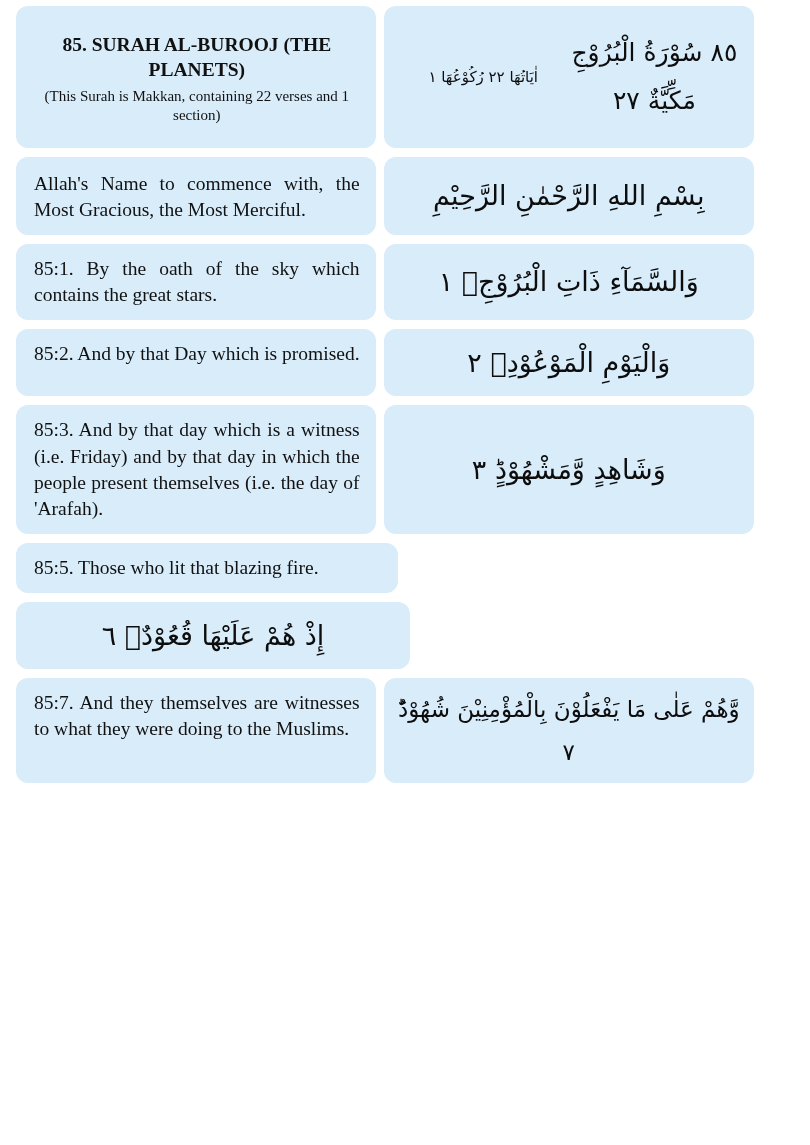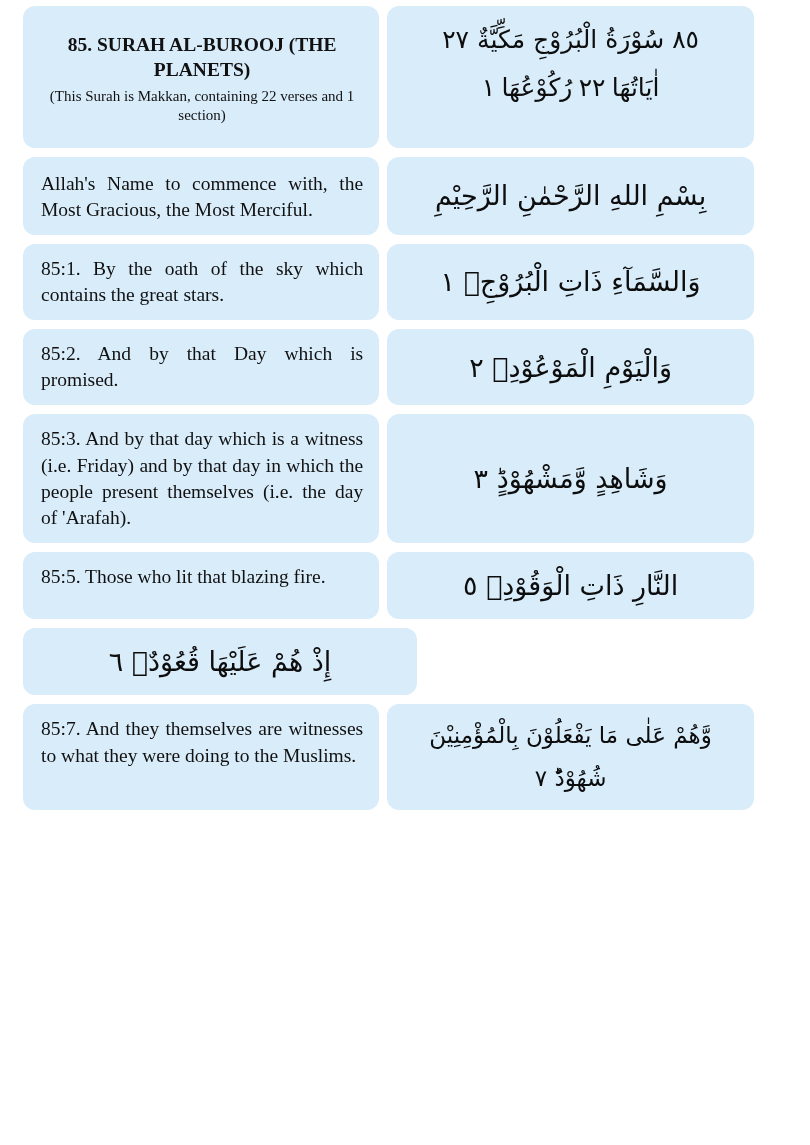--- a/index.html
+++ b/index.html
@@ -11,21 +11,21 @@
     width: 810px;
     height: 1145px;
     font-family: "Liberation Serif", serif;
     overflow: hidden;
   }
   #page {
     width: 762px;
     height: 1145px;
     position: relative;
     box-sizing: border-box;
-    padding: 6px 8px 0 23px;
+    padding: 6px 8px 0 16px;
   }
   .row {
     display: flex;
     flex-direction: row;
     align-items: stretch;
     margin-bottom: 9px;
     gap: 8px;
   }
   .cell {
     background: #d9ecfa;
@@ -78,34 +78,33 @@
     margin-top: 4px;
   }
   .vnum {
     font-weight: normal;
   }
   .header-row .cell-en {
     padding-top: 26px;
     padding-bottom: 22px;
   }
   .header-row .cell-ar {
-    flex-direction: column;
+    justify-content: center;
   }
   .ar-head-line {
     font-family: "DejaVu Sans", sans-serif;
     font-size: 25px;
     color: #0d0d0d;
     text-align: center;
     line-height: 1.9;
     width: 100%;
   }
   .ar-head-line.second {
-    font-size: 25px;
+    font-size: 15px;
     letter-spacing: 1px;
-    font-family: Liberation Serif, serif;
   }
   .basmala .cell-en { padding-top: 14px; }
 </style>
 </head>
 <body>
 
 <div id="page">
 
   <div class="row header-row">
     <div class="cell cell-en">
@@ -154,23 +153,20 @@
       <div class="ar-text">وَشَاهِدٍ وَّمَشْهُوْدٍؕ ٣</div>
     </div>
   </div>
 
 
   <div class="row">
     <div class="cell cell-en">
       <span class="vnum">85:5. </span>
       <span>Those who lit that blazing fire.</span>
     </div>
-    <div class="cell cell-ar">
-      <div class="ar-text">النَّارِ ذَاتِ الْوَقُوْدِۙ ٥</div>
-    </div>
   </div>
 
   <div class="row">
     <div class="cell cell-ar">
       <div class="ar-text">إِذْ هُمْ عَلَيْهَا قُعُوْدٌۙ ٦</div>
     </div>
   </div>
 
   <div class="row">
     <div class="cell cell-en">

